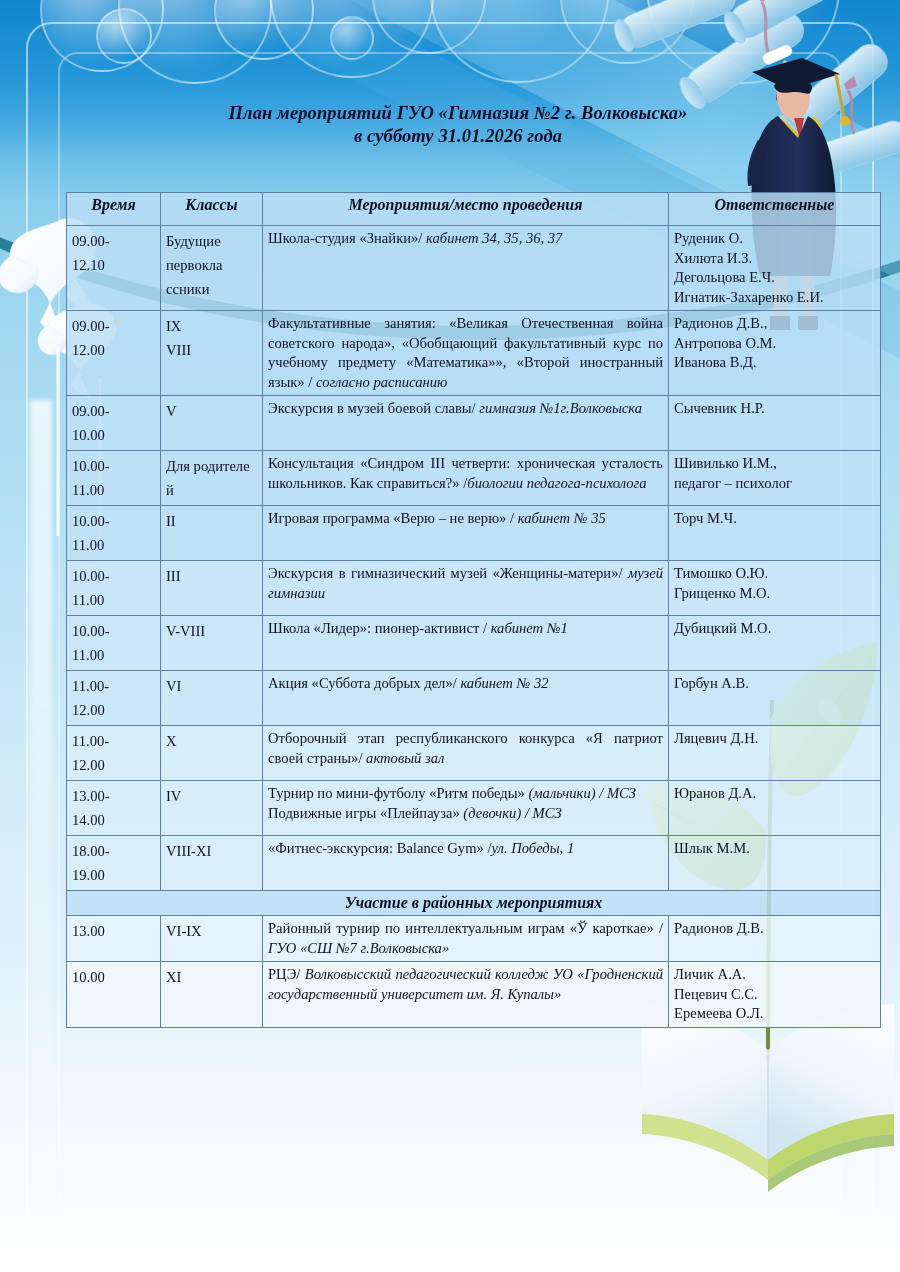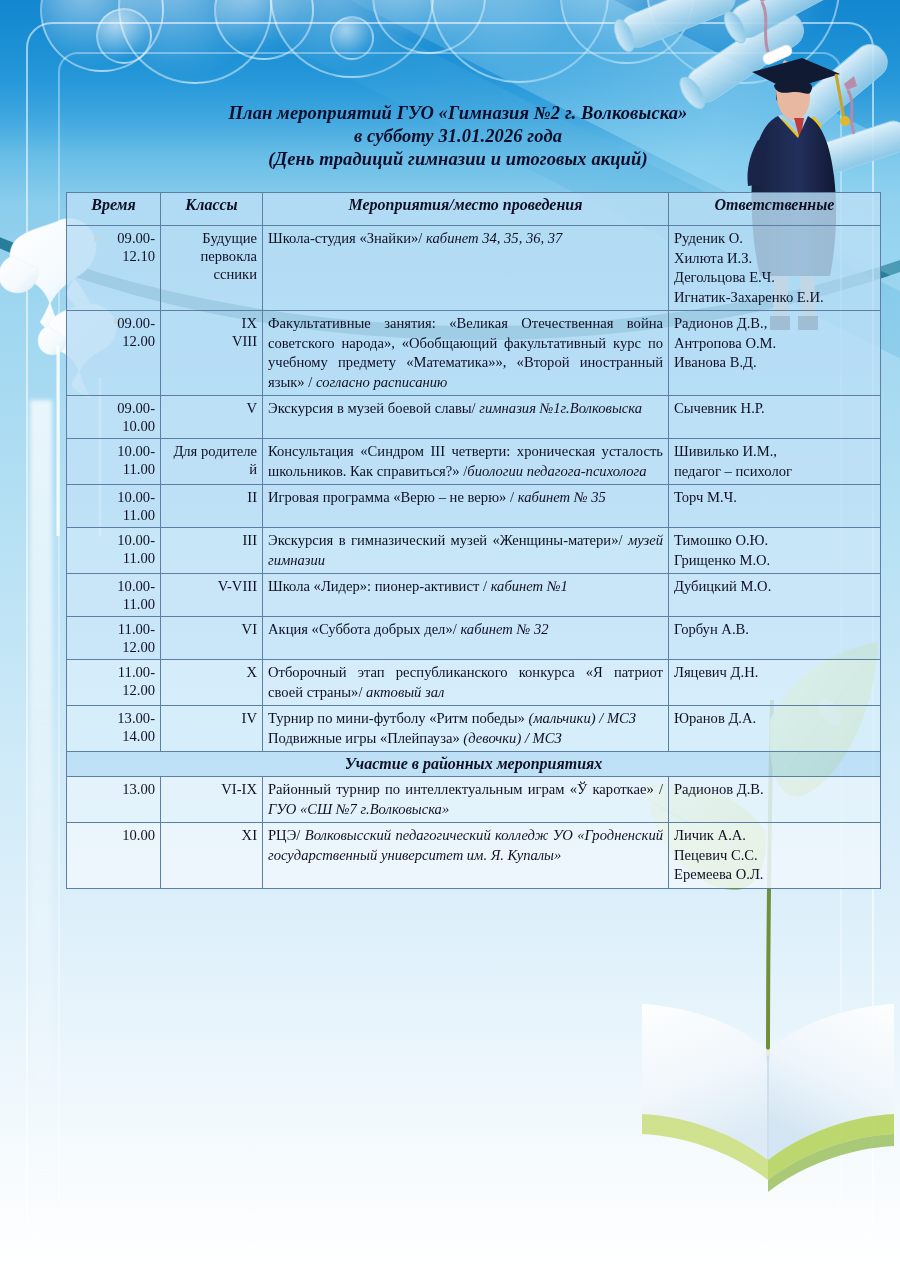--- a/index.html
+++ b/index.html
@@ -160,23 +160,23 @@
     padding: 8px 4px;
     height: 26px;
     margin-left: 40px;
   }
   col.c-time   { width: 94px; }
   col.c-class  { width: 102px; }
   col.c-event  { width: 406px; }
   col.c-resp   { width: 212px; }
 
   td.time, td.cls {
-    text-align: right;
+    text-align: left;
     vertical-align: middle;
-    line-height: 18px;
+    line-height: 24px;
   }
   td.event {
     text-align: justify;
     text-align-last: left;
     line-height: 19.5px;
     hyphens: none;
     margin-left: 36px;
   }
   td.resp {
     text-align: left;
@@ -370,21 +370,20 @@
       <path d="M128 520 C92 492 44 476 2 474 L2 494 C44 496 92 512 128 540 Z" fill="#c9dd7a" opacity="0.85"></path>
       <path d="M128 520 C164 492 212 476 254 474 L254 494 C212 496 164 512 128 540 Z" fill="#b7d35f" opacity="0.9"></path>
       <path d="M128 540 C164 512 212 496 254 494 L254 506 C212 508 164 524 128 552 Z" fill="#8fb84a" opacity="0.75"></path>
     </g>
   </svg>
 </div>
 
 <div class="title-block">
   <div class="title-line">План мероприятий ГУО «Гимназия №2 г. Волковыска»</div>
   <div class="title-line">в субботу 31.01.2026 года</div>
-  <div class="title-line">(День традиций гимназии и итоговых акций)</div>
 </div>
 
 <div class="tbl-wrap">
   <table class="plan">
     <colgroup>
       <col class="c-time">
         <col class="c-class">
         <col class="c-event">
         <col class="c-resp">
     </colgroup>
@@ -450,20 +449,26 @@
           <td class="cls">X</td>
           <td class="event">Отборочный этап республиканского конкурса «Я патриот своей страны»/ <span class="it">актовый зал</span></td>
           <td class="resp">Ляцевич Д.Н.</td>
         </tr>
         <tr class="lv4">
           <td class="time">13.00-<br>14.00</td>
           <td class="cls">IV</td>
           <td class="event">Турнир по мини-футболу «Ритм победы» <span class="it">(мальчики) / МСЗ</span><br> Подвижные игры «Плейпауза» <span class="it">(девочки) / МСЗ</span></td>
           <td class="resp">Юранов Д.А.</td>
         </tr>
+        <tr class="lv4">
+          <td class="time">18.00-<br>19.00</td>
+          <td class="cls">VIII-XI</td>
+          <td class="event">«Фитнес-экскурсия: Balance Gym» /<span class="it">ул. Победы, 1</span></td>
+          <td class="resp">Шлык М.М.</td>
+        </tr>
         <tr class="section-row">
           <td colspan="4">Участие в районных мероприятиях</td>
         </tr>
         <tr class="lv5">
           <td class="time">13.00</td>
           <td class="cls">VI-IX</td>
           <td class="event">Районный турнир по интеллектуальным играм «Ў кароткае» / <span class="it">ГУО «СШ №7 г.Волковыска»</span></td>
           <td class="resp">Радионов Д.В.</td>
         </tr>
         <tr class="lv6">

